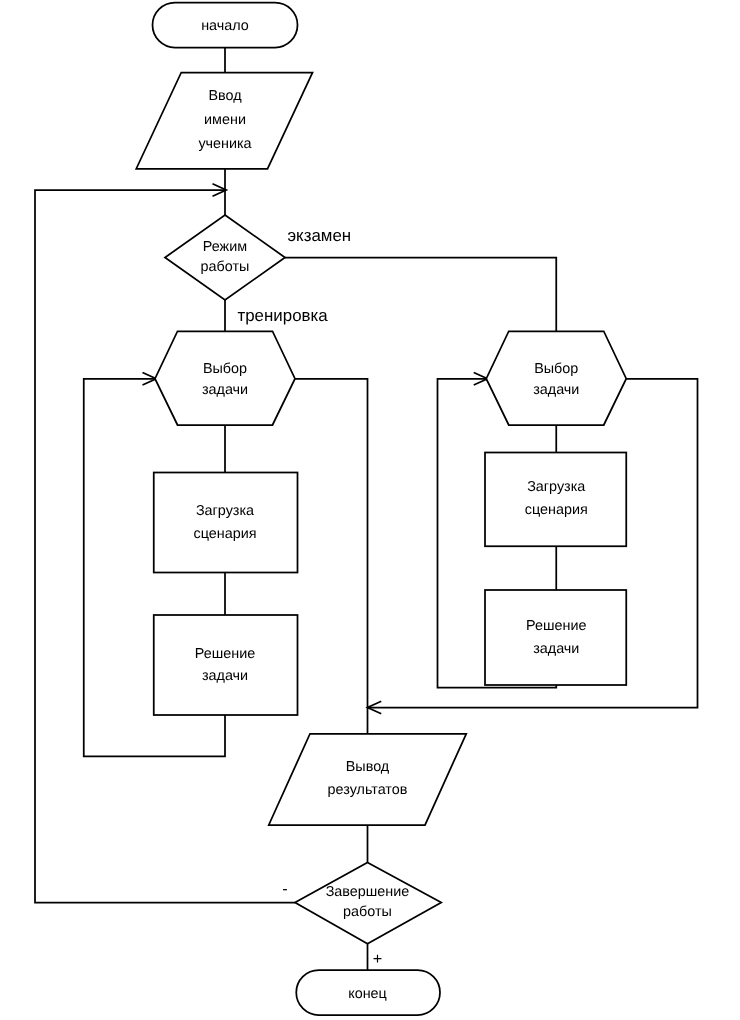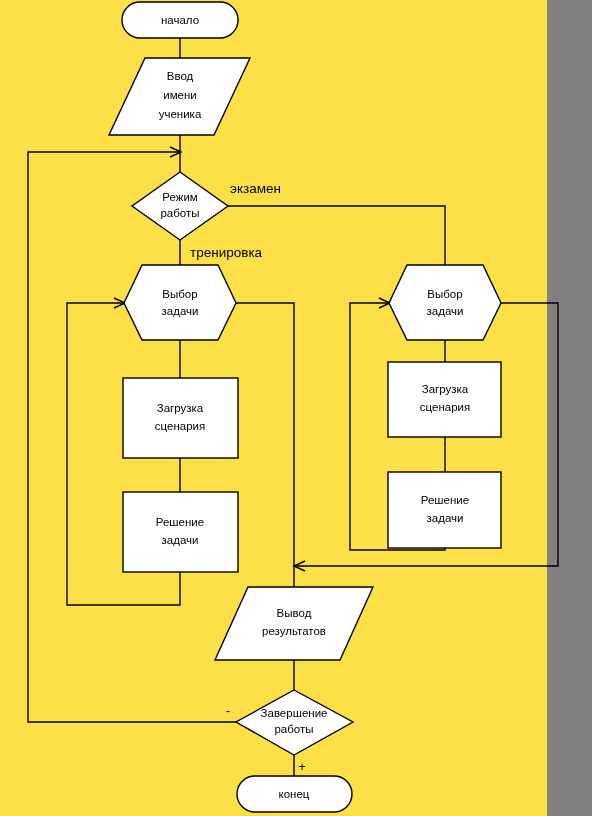--- a/index.html
+++ b/index.html
@@ -9,23 +9,23 @@
     background: #808080;
   }
   body {
     width: 592px;
     height: 816px;
     overflow: hidden;
     font-family: "Liberation Sans", sans-serif;
   }
   #diagram-root {
     position: relative;
-    width: 547px;
+    width: 592px;
     height: 816px;
-    background: #fde047;
+    background: #ffffff;
   }
   svg#flowchart {
     display: block;
     width: 592px;
     height: 816px;
   }
   .shape {
     fill: #ffffff;
     stroke: #000000;
     stroke-width: 1.4;

